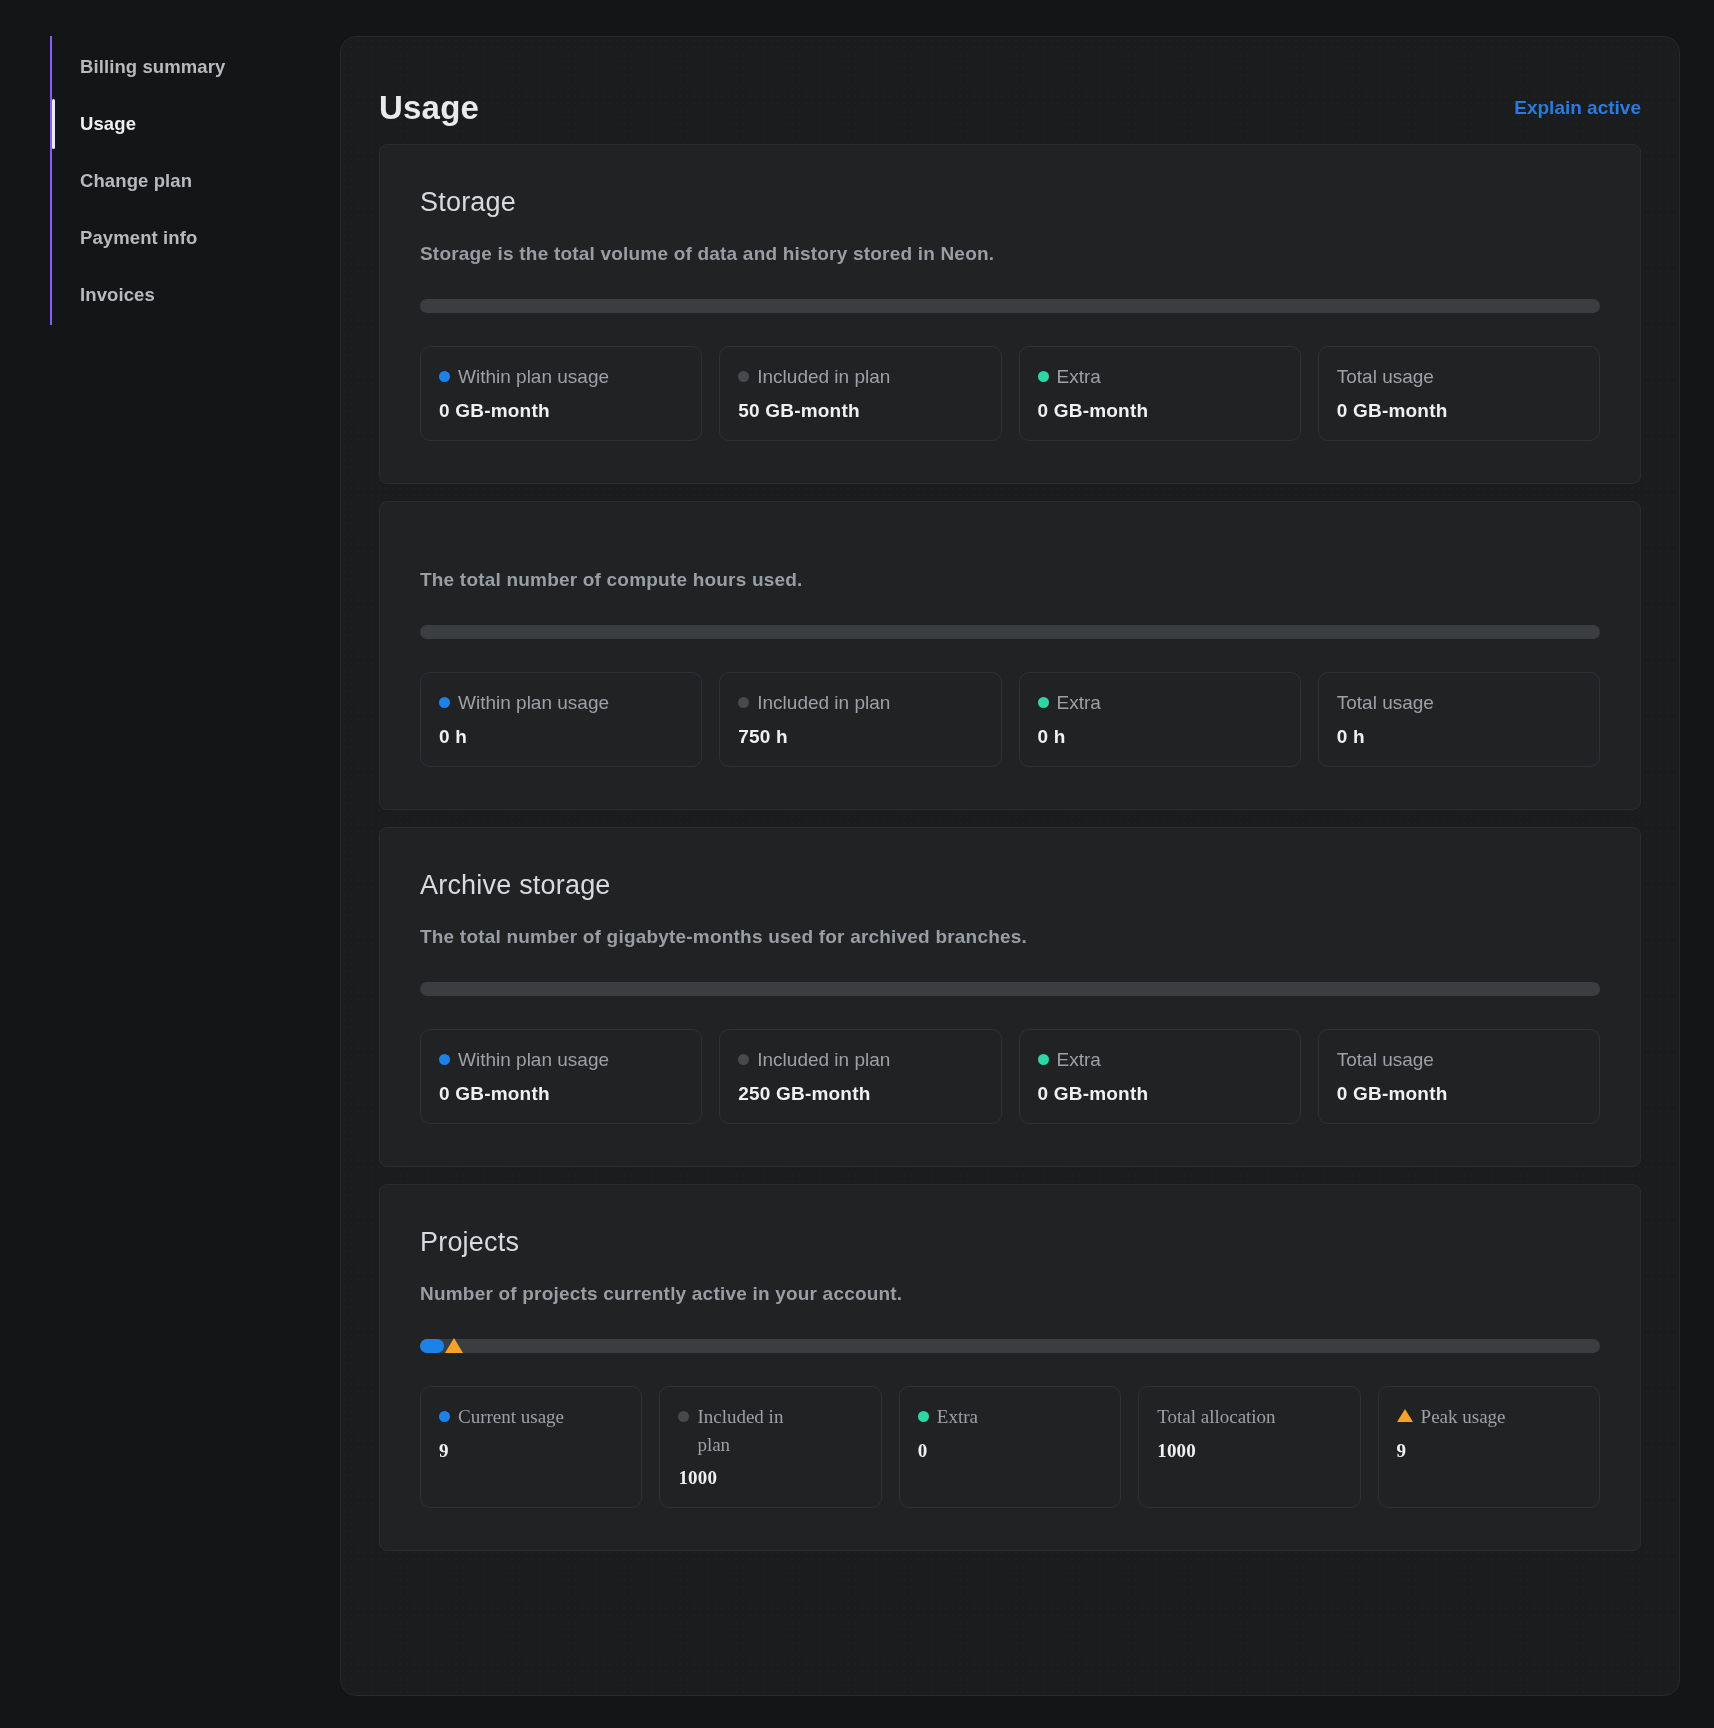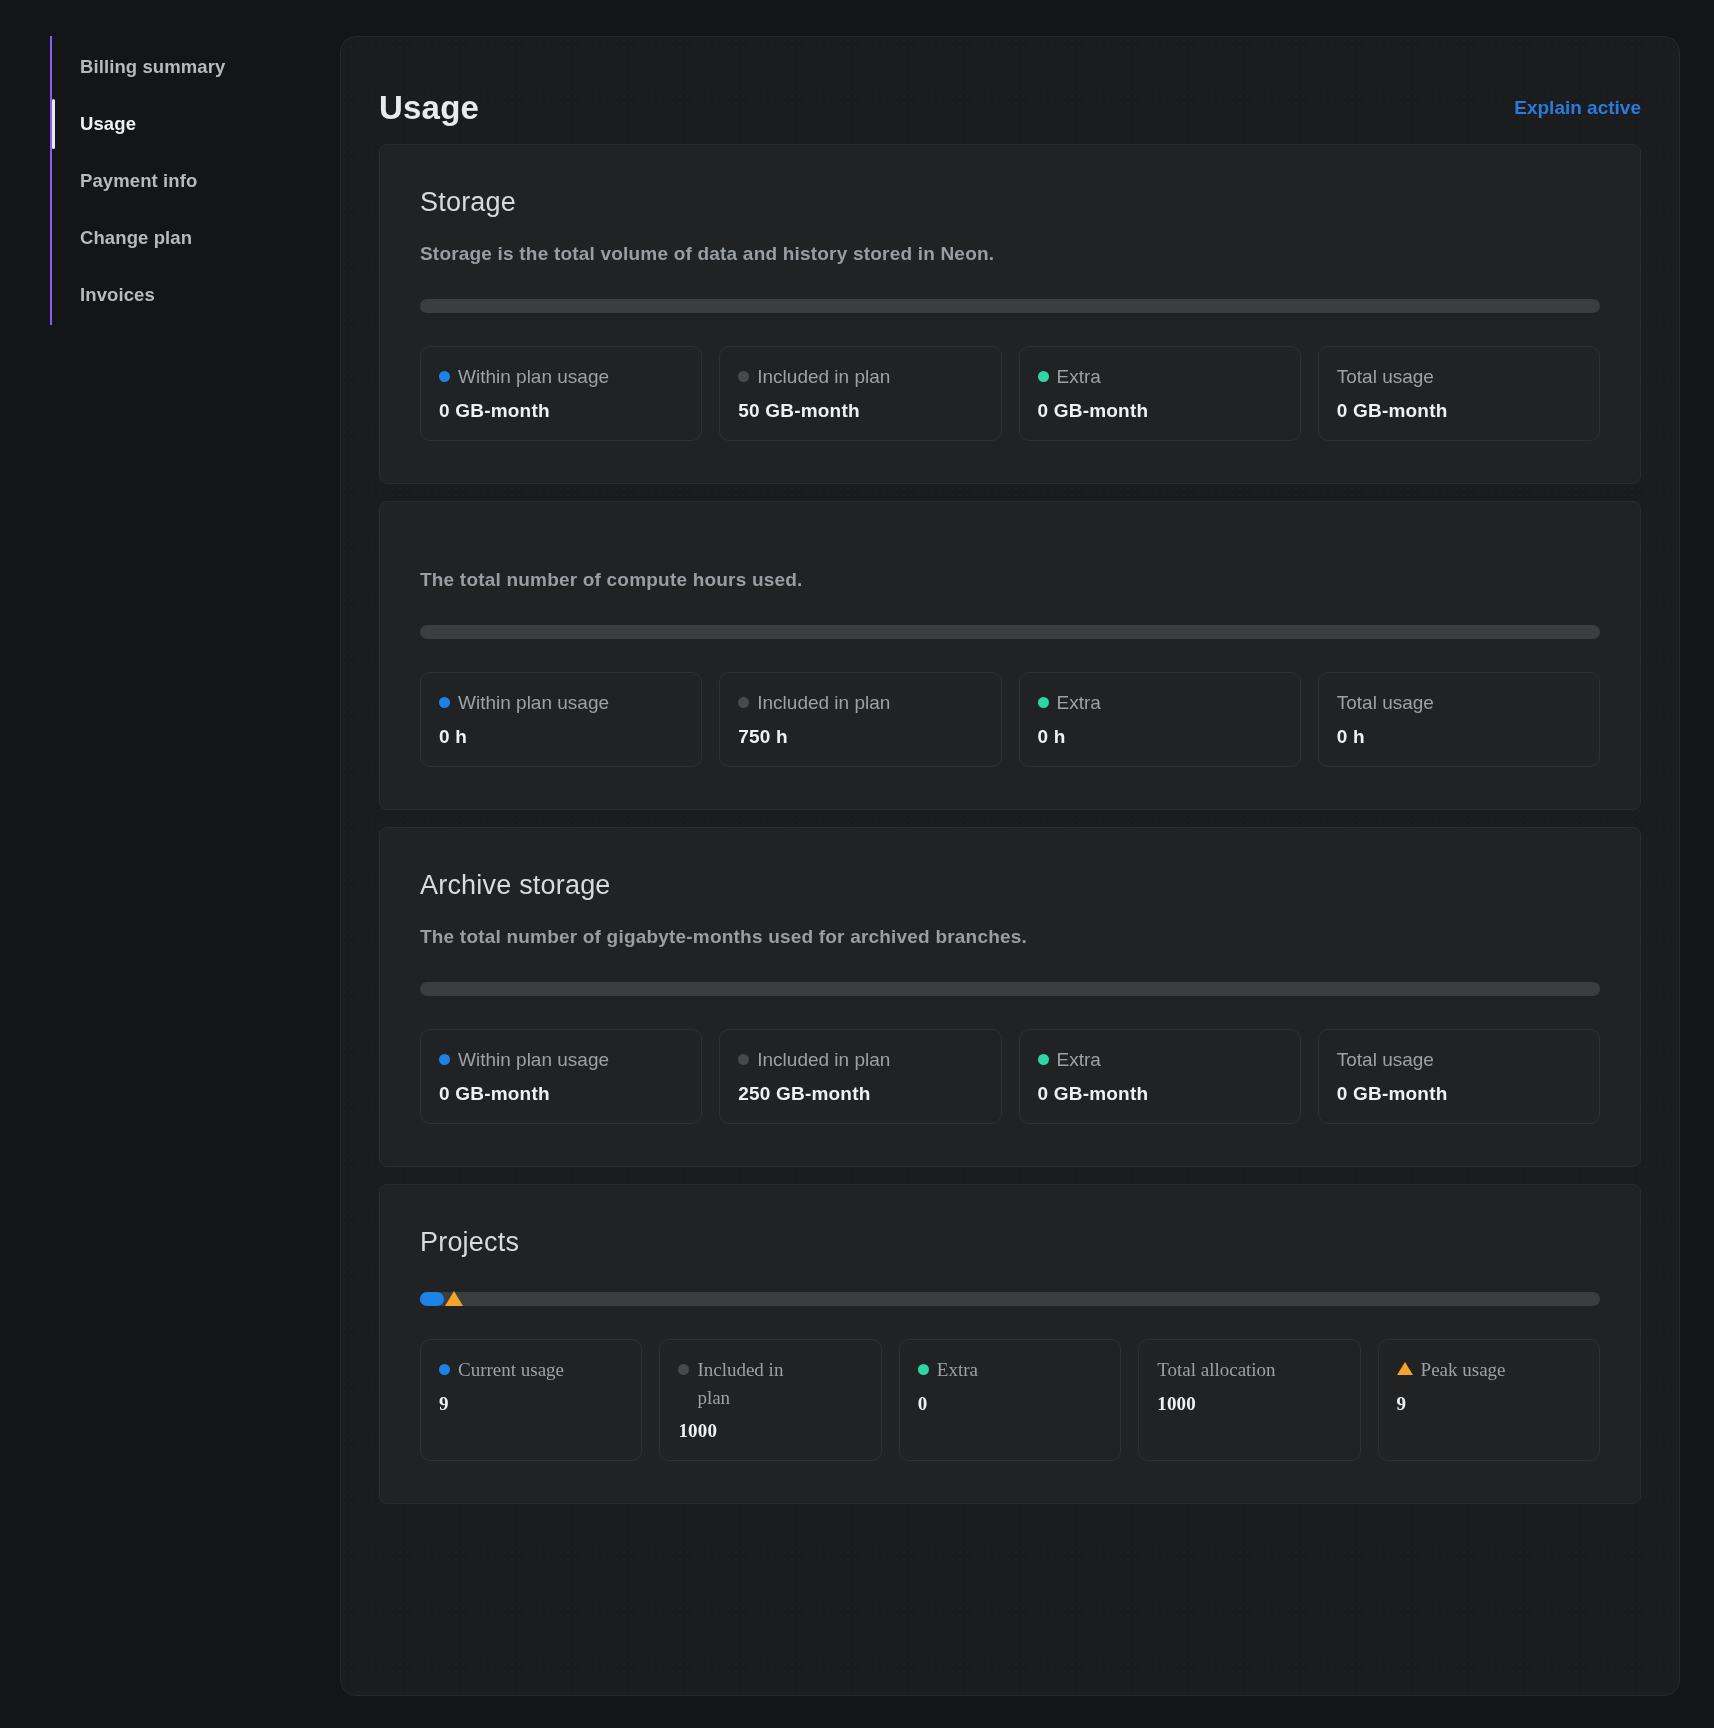--- a/index.html
+++ b/index.html
@@ -102,24 +102,24 @@
 
 <div class="sidebar">
   <div class="nav">
     <div class="nav-item">
       <span>Billing summary</span>
     </div>
     <div class="nav-item active">
       <span>Usage</span>
     </div>
     <div class="nav-item">
+      <span>Change plan</span>
+    </div>
+    <div class="nav-item">
       <span>Payment info</span>
-    </div>
-    <div class="nav-item">
-      <span>Change plan</span>
     </div>
     <div class="nav-item">
       <span>Invoices</span>
     </div>
   </div>
 </div>
 
 <div class="main">
   <div class="main-header">
     <h1 class="page-title">Usage</h1>
@@ -237,20 +237,21 @@
 
           <span class="stat-text">Total usage</span>
         </div>
         <div class="stat-value">0 GB-month</div>
       </div>
     </div>
   </div>
 
   <div class="card">
     <h2 class="card-title">Projects</h2>
+    <p class="card-desc">Number of projects currently active in your account.</p>
     <div class="progress">
       <div class="progress-fill" style="width: 2%;"></div>
       <div class="peak-marker" style="left: 2.1%;"></div>
     </div>
     <div class="stats cols-5">
       <div class="stat">
         <div class="stat-label">
           <span class="dot" data-dot="blue"></span>
           <span class="stat-text">Current usage</span>
         </div>

